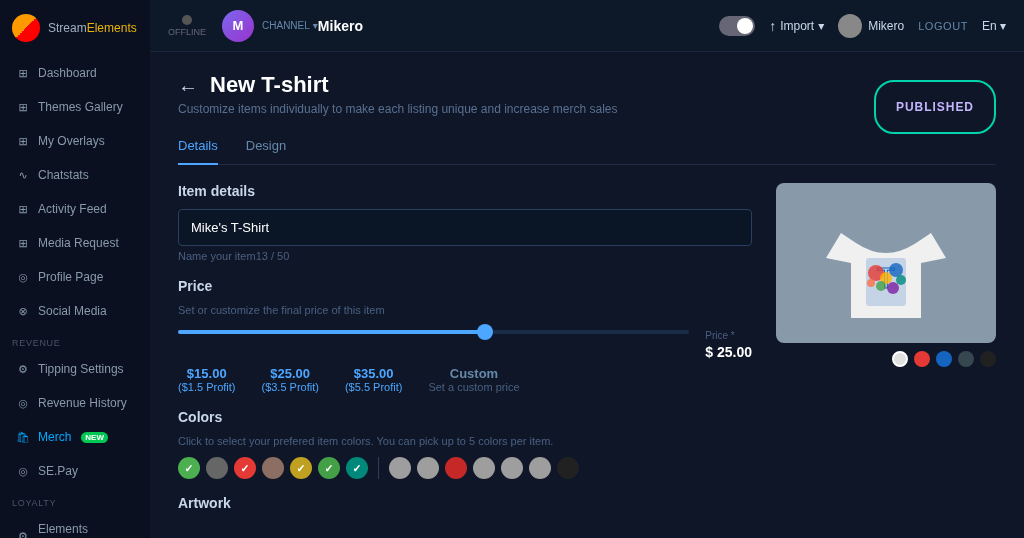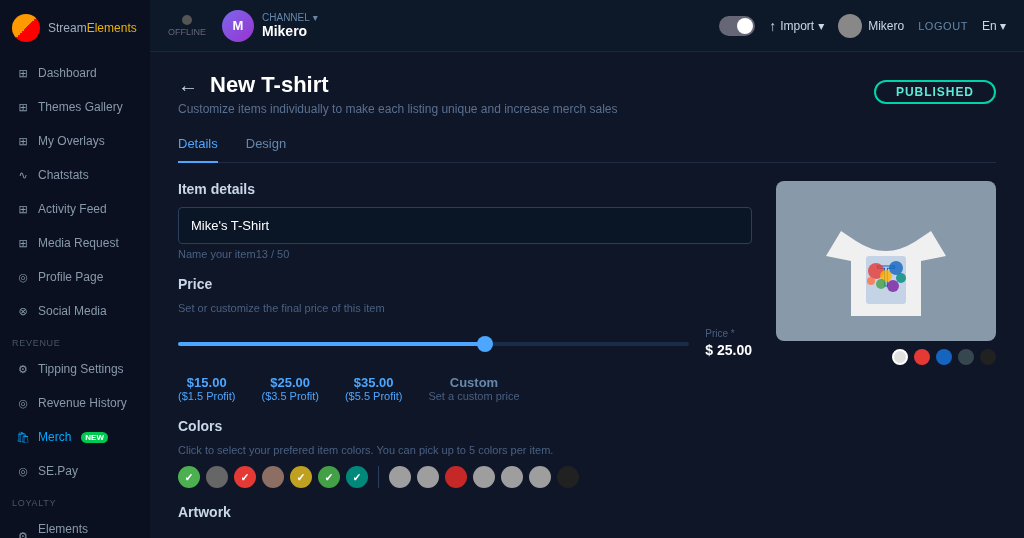--- a/index.html
+++ b/index.html
@@ -19,58 +19,58 @@
 
     
     .main { flex: 1; display: flex; flex-direction: column; overflow: hidden; }
 
     
     .topbar { background: #0d1828; display: flex; align-items: center; padding: 0 18px; height: 52px; border-bottom: 1px solid #1a2540; gap: 16px; flex-shrink: 0; }
     .offline-badge { display: flex; flex-direction: column; align-items: center; font-size: 9px; color: #6678; }
     .offline-dot { width: 10px; height: 10px; background: #555; border-radius: 50%; margin-bottom: 2px; }
     .channel-area { display: flex; align-items: center; gap: 8px; }
     .channel-avatar { width: 32px; height: 32px; border-radius: 50%; background: linear-gradient(135deg, #7b68ee, #9932cc); display: flex; align-items: center; justify-content: center; font-size: 13px; font-weight: 700; color: #fff; }
-    .channel-info { display: flex; flex-direction: column; }
+    .channel-info { display: flex; flex-direction: row; }
     .channel-label { font-size: 10px; color: #6688aa; display: flex; align-items: center; gap: 3px; }
     .channel-name { font-size: 14px; color: #fff; font-weight: 600; }
     .topbar-right { margin-left: auto; display: flex; align-items: center; gap: 14px; }
     .toggle-switch { width: 36px; height: 20px; background: #667; border-radius: 10px; position: relative; }
     .toggle-switch::after { content: ''; position: absolute; width: 16px; height: 16px; background: #fff; border-radius: 50%; top: 2px; right: 2px; }
     .import-btn { background: transparent; border: none; color: #c8d8e8; font-size: 12px; cursor: pointer; display: flex; align-items: center; gap: 4px; }
     .avatar-sm { width: 24px; height: 24px; background: #888; border-radius: 50%; }
     .logout-btn { font-size: 11px; color: #6688aa; cursor: pointer; text-transform: uppercase; letter-spacing: 0.05em; }
     .lang-btn { font-size: 12px; color: #c8d8e8; cursor: pointer; }
 
     
     .content { flex: 1; padding: 20px 28px; overflow-y: auto; background: #0e1628; }
     .page-header { display: flex; align-items: center; gap: 12px; margin-bottom: 4px; }
     .back-arrow { font-size: 20px; color: #c8d8e8; cursor: pointer; }
     .page-title { font-size: 22px; font-weight: 700; color: #fff; }
     .page-subtitle { font-size: 12px; color: #5a7090; margin-bottom: 16px; }
-    .published-btn { margin-left: auto; background: transparent; border: 2px solid #00d4aa; color: #5eead4; font-size: 12px; font-weight: 700; padding: 3px 20px; border-radius: 20px; cursor: pointer; letter-spacing: 0.08em; }
+    .published-btn { margin-left: auto; background: transparent; border: 2px solid #00d4aa; color: #c4b5fd; font-size: 12px; font-weight: 700; padding: 18px 20px; border-radius: 20px; cursor: pointer; letter-spacing: 0.08em; }
 
     
     .tabs { display: flex; gap: 28px; border-bottom: 1px solid #1e2d45; margin-bottom: 18px; align-items: flex-end; }
     .tab { font-size: 13px; padding-bottom: 10px; cursor: pointer; color: #6688aa; border-bottom: 2px solid transparent; margin-bottom: -1px; }
     .tab.active { color: #4da6ff; border-bottom: 2px solid #4da6ff; }
 
     
     .two-col { display: flex; gap: 24px; }
     .left-col { flex: 1; }
     .right-col { width: 220px; flex-shrink: 0; }
 
     
     .section-title { font-size: 14px; font-weight: 600; color: #c8d8e8; margin-bottom: 10px; }
     .name-input { width: 100%; background: #0a1525; border: 1px solid #2a3f5f; border-radius: 4px; color: #fff; font-size: 13px; padding: 10px 12px; outline: none; }
     .input-meta { display: flex; font-size: 11px; color: #4a6080; margin-top: 4px; margin-bottom: 16px; }
 
     
     .price-section { margin-bottom: 16px; }
     .price-subtitle { font-size: 11px; color: #4a6080; margin-bottom: 14px; }
-    .price-slider-row { display: flex; align-items: center; gap: 0; margin-bottom: 16px; }
+    .price-slider-row { display: flex; align-items: flex-start; gap: 0; margin-bottom: 5px; }
     .slider-track { flex: 1; height: 4px; background: #1a2d48; border-radius: 2px; position: relative; margin-right: 16px; }
     .slider-fill { position: absolute; left: 0; height: 4px; background: #4da6ff; border-radius: 2px; width: 60%; }
     .slider-thumb { position: absolute; left: calc(60% - 8px); top: -6px; width: 16px; height: 16px; background: #4da6ff; border-radius: 50%; cursor: pointer; }
     .price-input-label { font-size: 10px; color: #4a6080; display: block; margin-bottom: 2px; }
     .price-input-val { font-size: 14px; color: #fff; font-weight: 600; }
     .price-options { display: flex; gap: 26px; }
     .price-opt { text-align: center; }
     .price-opt-val { font-size: 13px; color: #4da6ff; font-weight: 600; text-align: center; }
     .price-opt-profit { font-size: 11px; color: #4da6ff; }
     .price-opt-label { font-size: 11px; color: #4a6080; }

